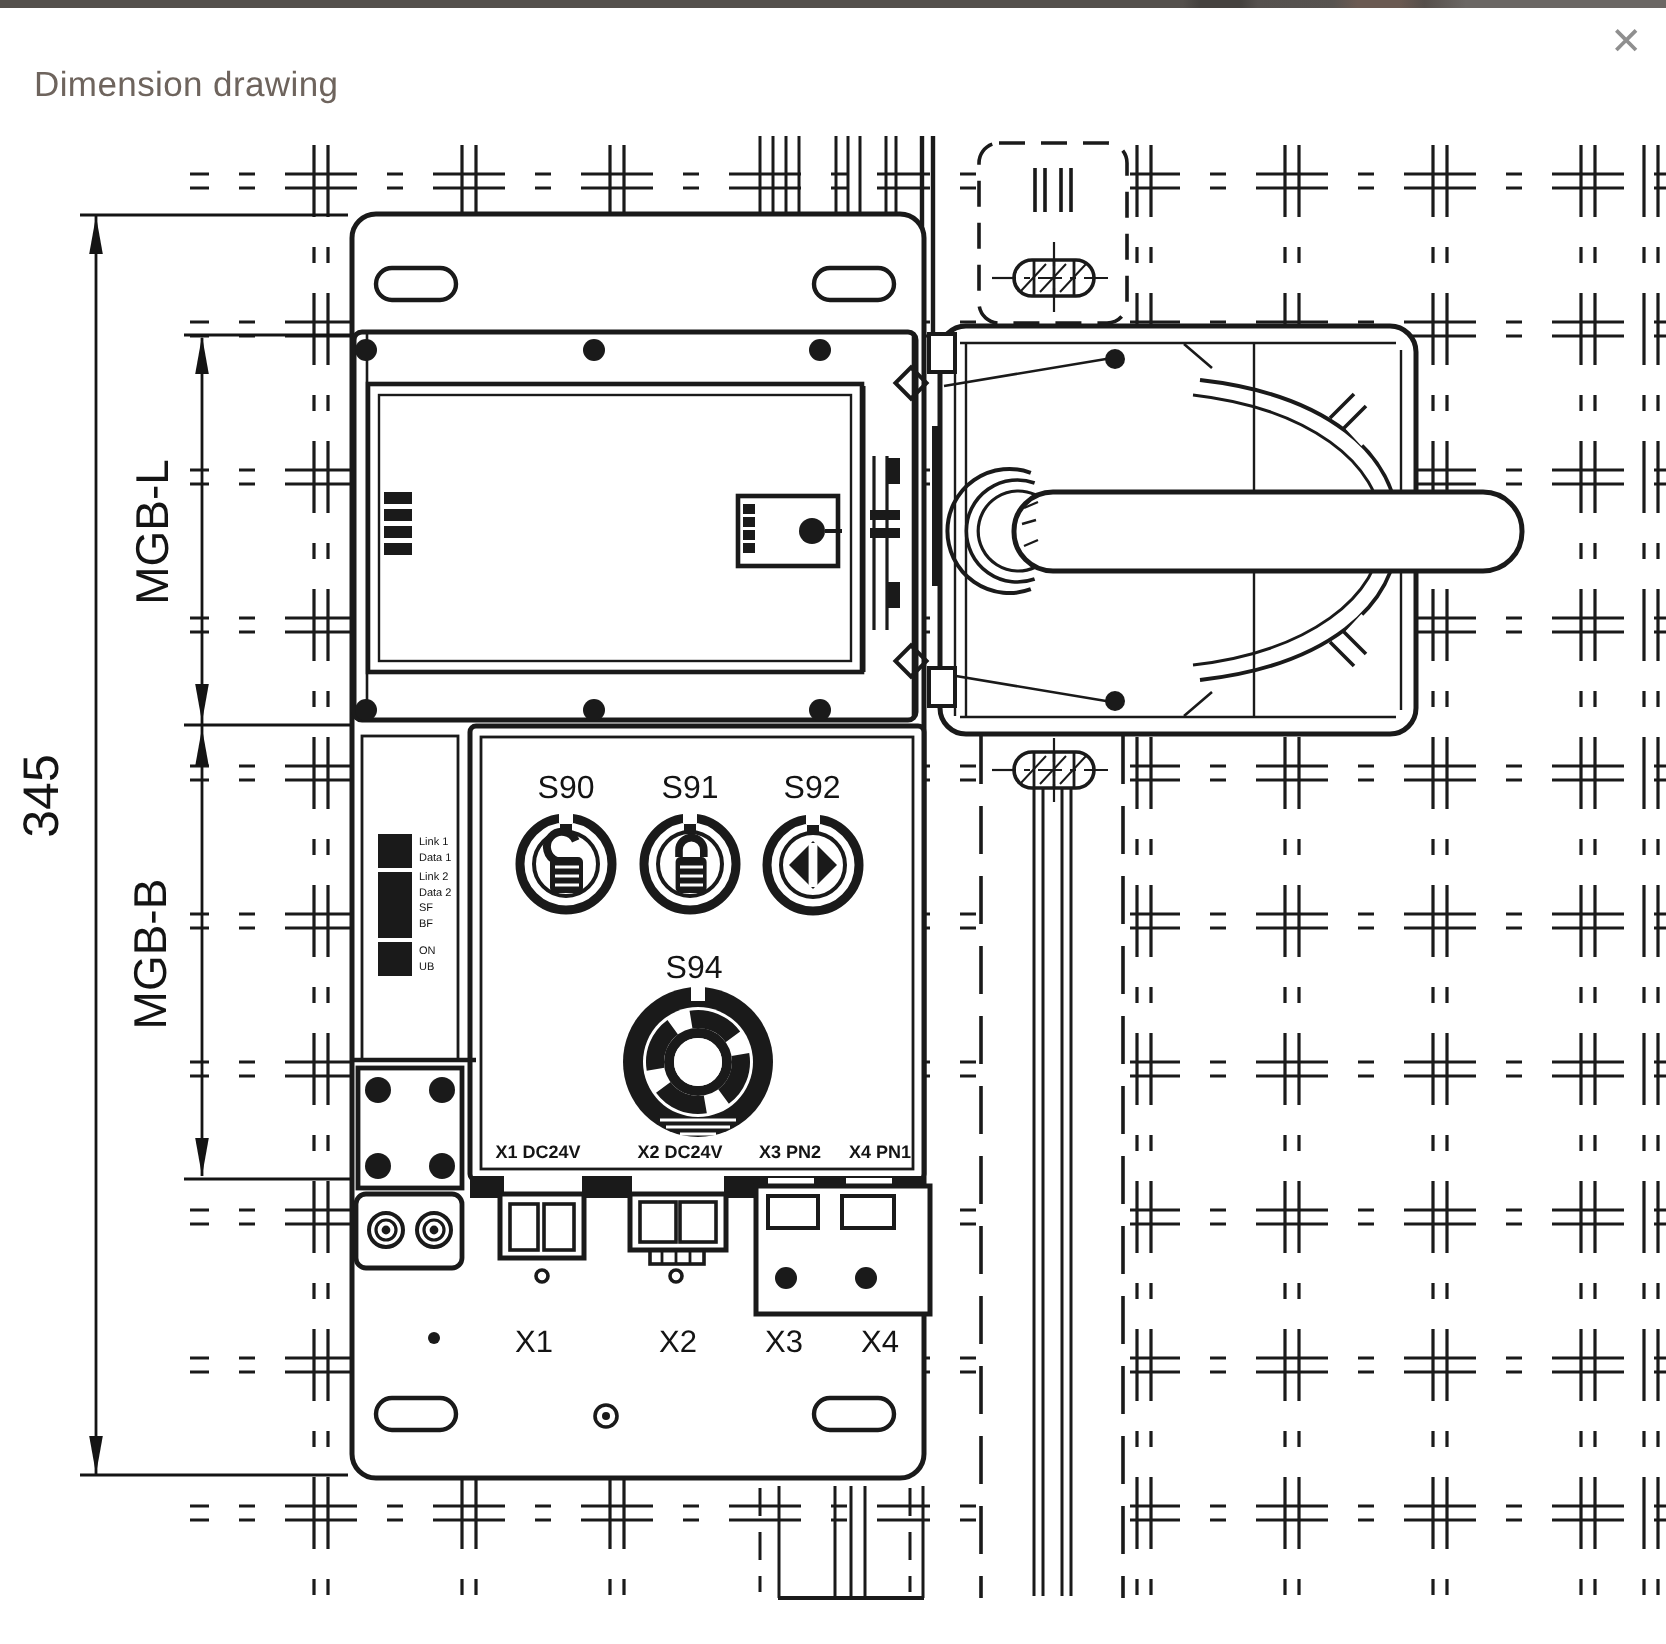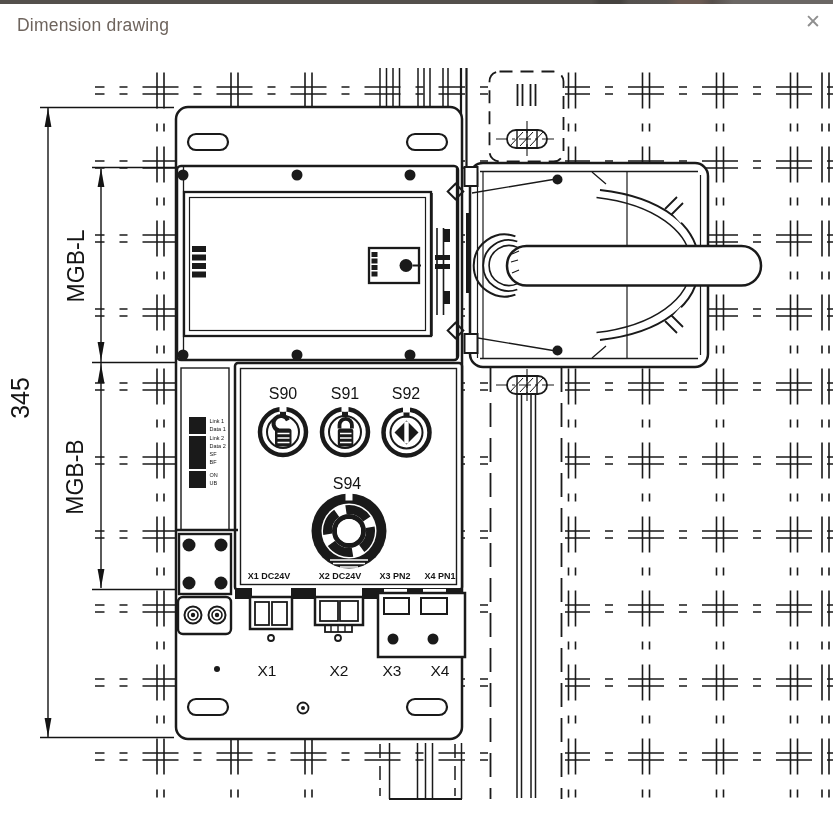--- a/index.html
+++ b/index.html
@@ -1,21 +1,21 @@
 <!DOCTYPE html>
 <html><head>
 <meta charset="utf-8">
 <style>
   html,body{margin:0;padding:0}
   body{width:833px;height:822px;background:#fff;position:relative;overflow:hidden;
        font-family:"Liberation Sans",sans-serif}
   .topstrip{position:absolute;top:0;left:0;width:833px;height:4px;
     background:linear-gradient(to right,#54504c 0%,#54504c 71%,#45423f 72%,#45423f 74.5%,
       #55514e 75.5%,#575350 80%,#6b5a52 81.5%,#6b5a52 84%,#564f4b 85.5%,#6b6764 88%,#6b6764 100%)}
-  .title{position:absolute;top:15px;left:17px;font-size:17.5px;color:#6e645d;letter-spacing:.2px}
+  .title{position:absolute;top:32px;left:17px;font-size:17.5px;color:#6e645d;letter-spacing:.2px}
   .close{position:absolute;top:10px;right:8px;font-size:19px;color:#8f8f8f;
          padding:2px 4px;cursor:pointer;line-height:1;background:none;border:none}
   svg{position:absolute;top:0;left:0}
   svg text{font-family:"Liberation Sans",sans-serif;fill:#141414;stroke:none}
 </style>
 </head>
 <body>
 
 <div class="topstrip"></div>
 <div class="title">Dimension drawing</div>

